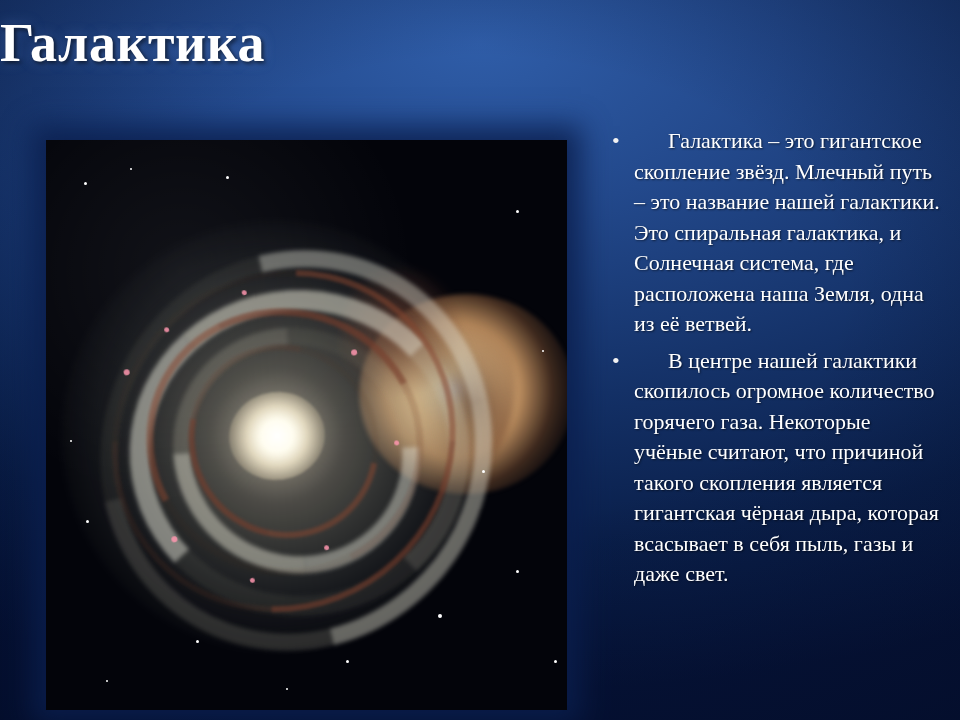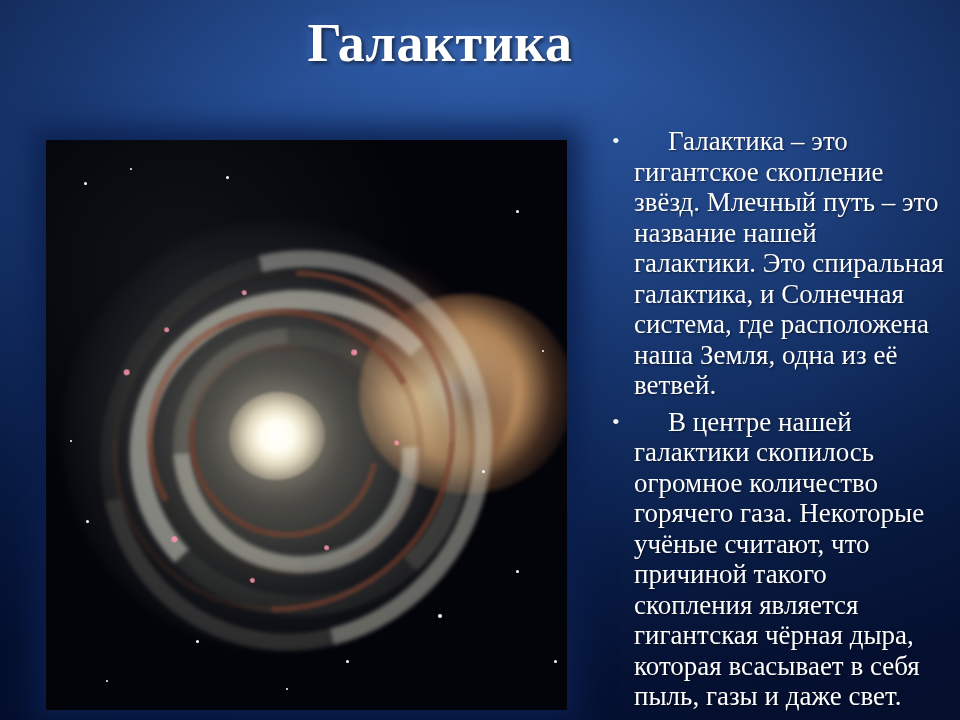--- a/index.html
+++ b/index.html
@@ -29,21 +29,20 @@
     inset: 0;
     pointer-events: none;
     background: radial-gradient(ellipse 95% 80% at 50% 40%, rgba(0,0,0,0) 40%, rgba(2,8,30,0.55) 100%);
   }
 
   .title {
     position: absolute;
     top: 10px;
     left: 0;
     width: 880px;
-    text-align: center;
     font-family: "Liberation Serif", serif;
     font-weight: bold;
     font-size: 54px;
     line-height: 66px;
     color: #ffffff;
     letter-spacing: 0.5px;
     text-shadow: 2px 2px 4px rgba(0,0,0,0.65), 0 0 14px rgba(120,170,255,0.35);
     z-index: 5;
   }
 
@@ -179,21 +178,21 @@
     width: 22px;
     font-size: 22px;
     line-height: 30px;
     color: #f2f2f2;
     text-align: left;
     padding-left: 2px;
   }
   .bullet-text {
     flex: 1 1 auto;
     font-family: "Liberation Serif", serif;
-    font-size: 27px;
+    font-size: 22px;
     line-height: 30.5px;
     text-align: left;
     text-indent: 34px;
     color: #ffffff;
     text-shadow: 1px 1px 2px rgba(0,0,0,0.55);
   }
 </style>
 </head>
 <body>
 

